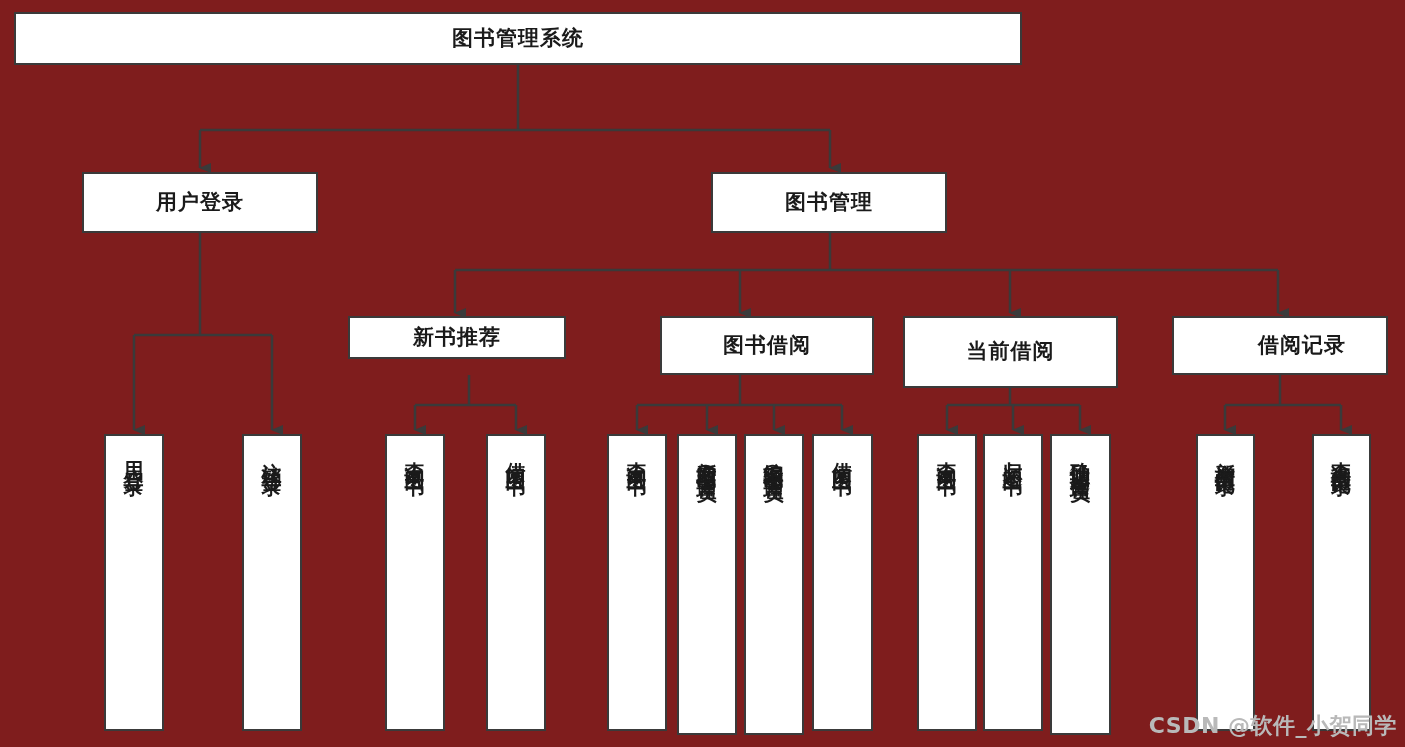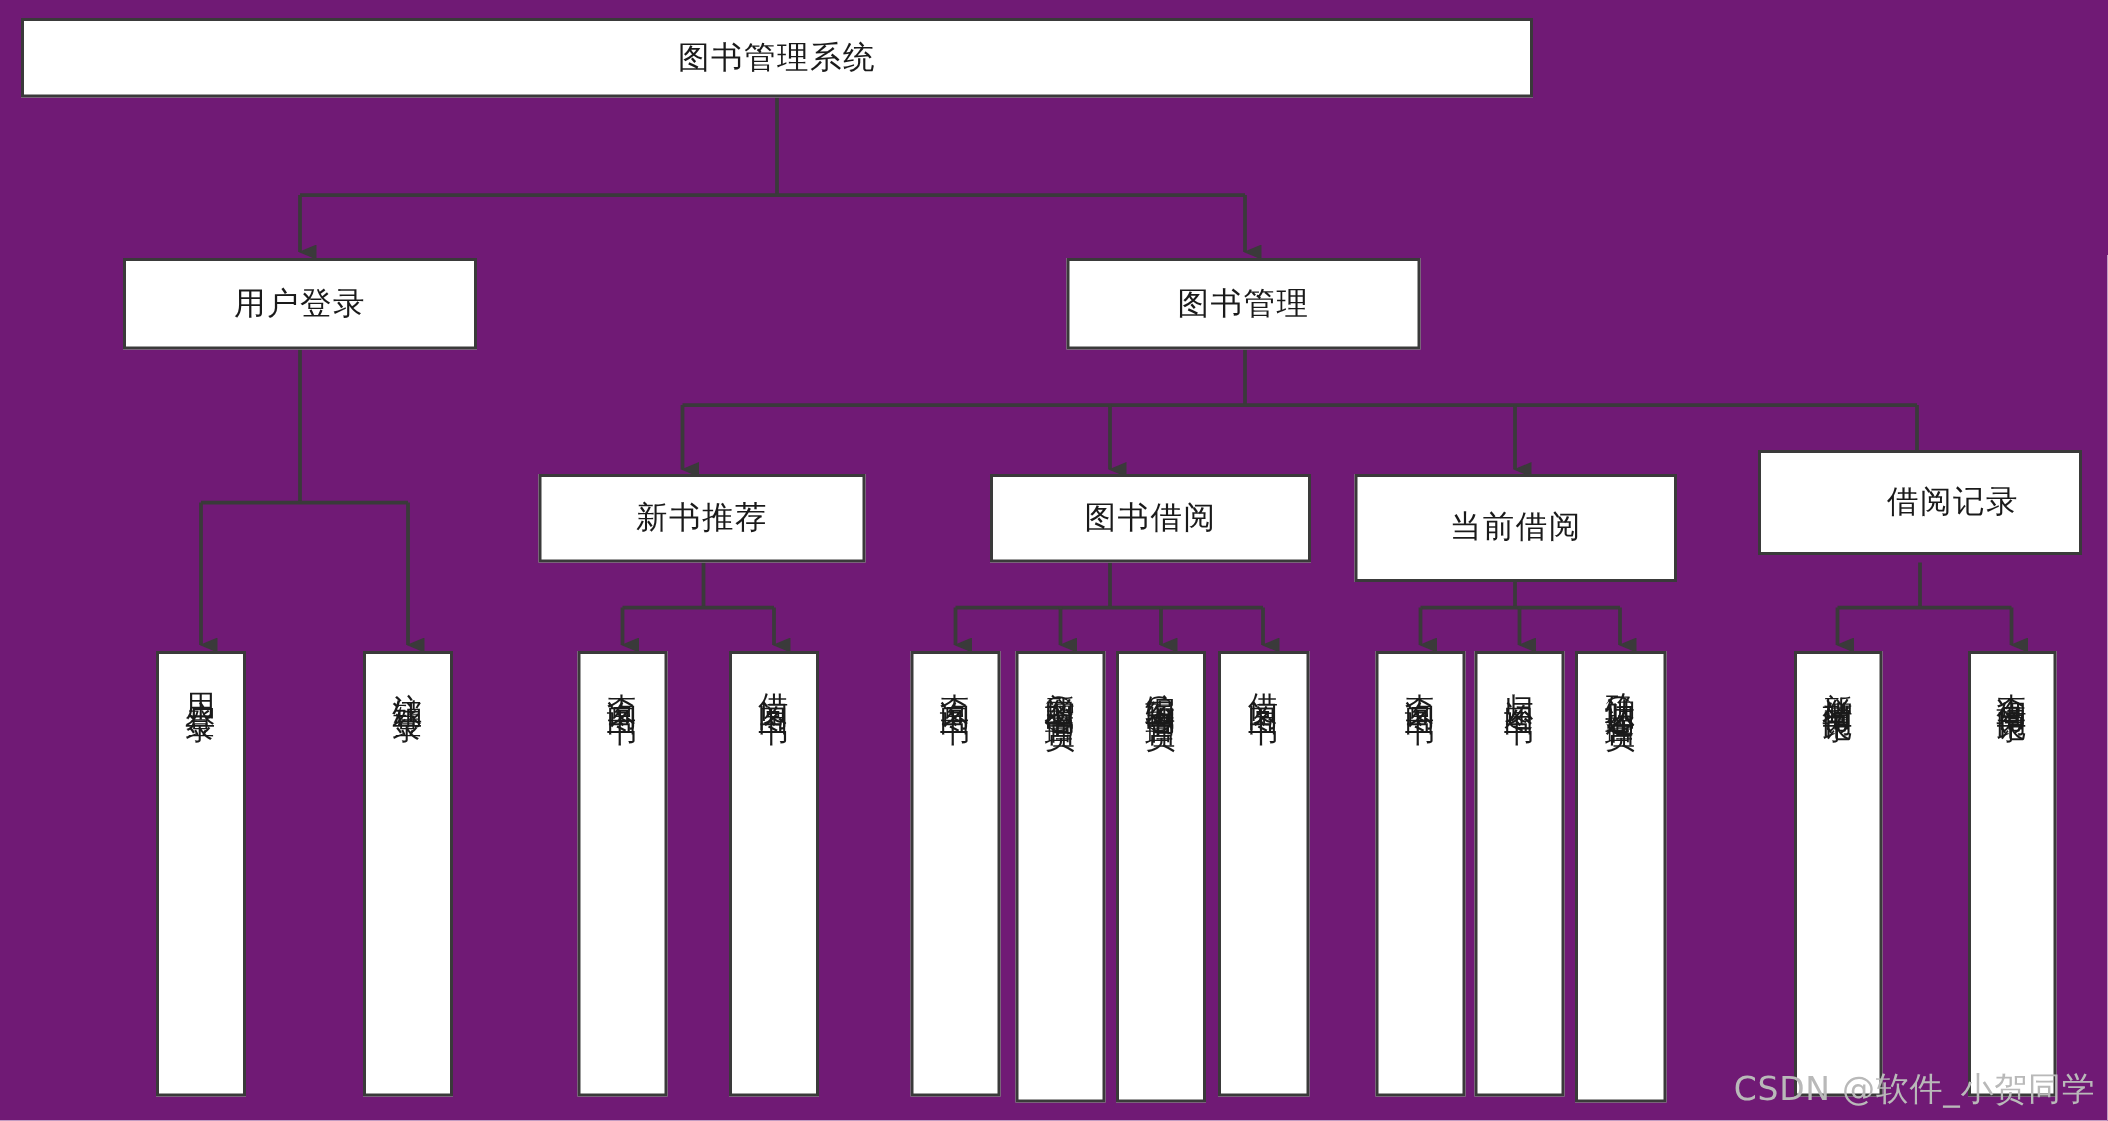--- a/index.html
+++ b/index.html
@@ -8,22 +8,23 @@
     padding: 0;
     background: #ffffff;
   }
   body {
     font-family: "DejaVu Sans", "Liberation Sans", sans-serif;
   }
   #canvas {
     position: relative;
     width: 1405px;
     height: 747px;
-    background: #701a75;
+    background: #7f1d1d;
     overflow: hidden;
+    font-weight: bold;
   }
   svg.wires {
     position: absolute;
     left: 0;
     top: 0;
     width: 1405px;
     height: 747px;
     pointer-events: none;
   }
   .node {
@@ -131,30 +132,30 @@
     <span>图书管理系统</span>
   </div>
 
   <div class="node h" style="left:82px; top:172px; width:236px; height:61px;">
     <span>用户登录</span>
   </div>
   <div class="node h" style="left:711px; top:172px; width:236px; height:61px;">
     <span>图书管理</span>
   </div>
 
-  <div class="node h" style="left:359px; top:316px; width:218px; height:59px;">
+  <div class="node h" style="left:348px; top:316px; width:218px; height:43px;">
     <span>新书推荐</span>
   </div>
   <div class="node h" style="left:633px; top:316px; width:214px; height:59px;margin-left:27px;">
     <span>图书借阅</span>
   </div>
   <div class="node h" style="left:903px; top:316px; width:215px; height:72px;">
     <span>当前借阅</span>
   </div>
-  <div class="node h" style="left:1172px; top:300px; width:216px; height:70px;padding-left:44px;">
+  <div class="node h" style="left:1172px; top:316px; width:216px; height:59px;padding-left:44px;">
     <span>借阅记录</span>
   </div>
 
   <div class="node v" style="left:104px; top:434px; width:60px; height:297px;">
     <span class="vtext">用户登录</span>
   </div>
   <div class="node v" style="left:242px; top:434px; width:60px; height:297px;">
     <span class="vtext">注销登录</span>
   </div>
 

